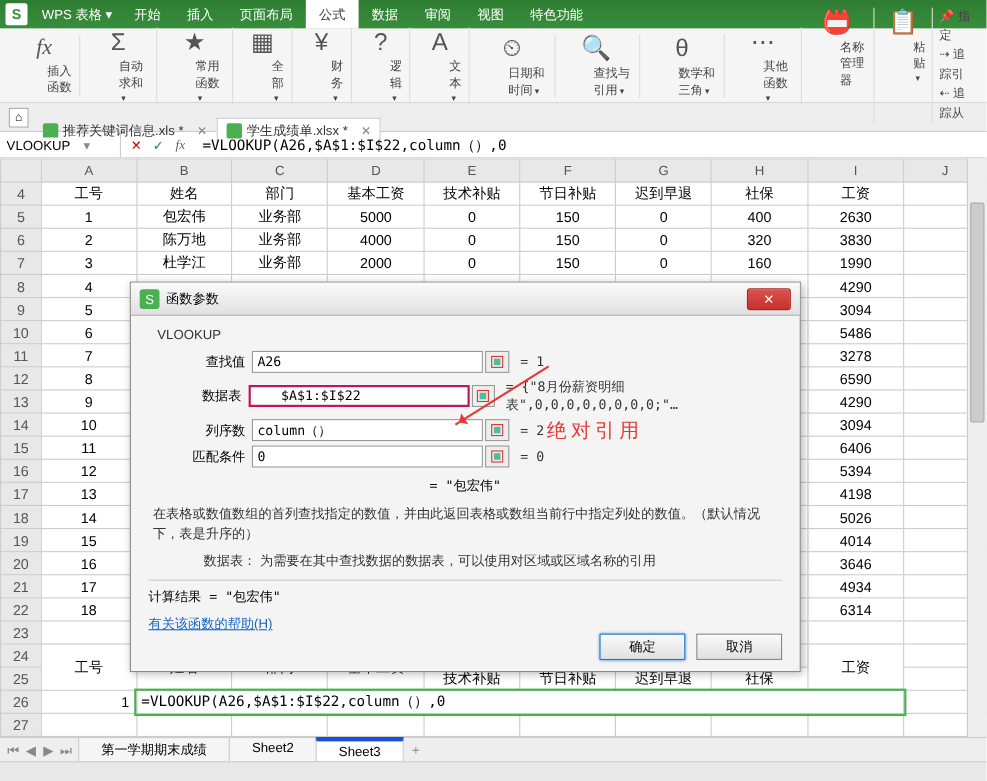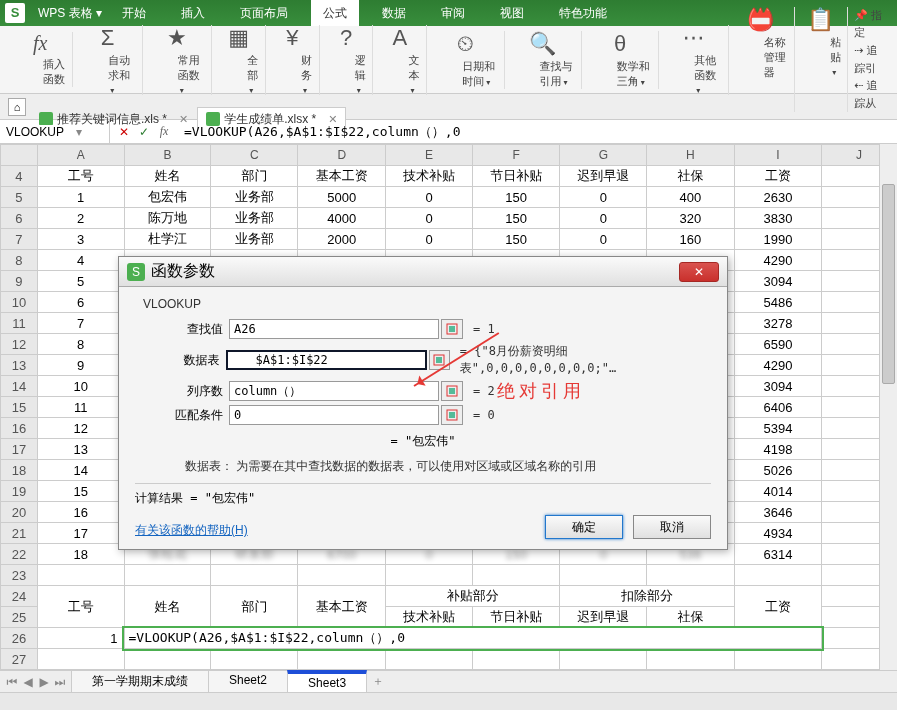--- a/index.html
+++ b/index.html
@@ -2,21 +2,21 @@
 <html><head>
 <meta charset="utf-8">
 <style>
 * { box-sizing: border-box; margin: 0; padding: 0; font-family: "Microsoft YaHei", SimSun, sans-serif; }
 body { background: #fff; width: 897px; height: 710px; overflow: hidden; position: relative; }
 
 
 .title-bar { background: linear-gradient(#2e7d32, #388e3c); height: 26px; display: flex; align-items: center; color: #fff; font-size: 12px; }
 .app-icon { width: 20px; height: 20px; background: #fff; color: #388e3c; font-weight: bold; text-align: center; line-height: 20px; margin: 0 5px; border-radius: 2px; font-size: 13px; }
 .title-text { padding: 0 8px; }
-.menu-tabs { display: flex; height: 26px; gap: 11px; }
+.menu-tabs { display: flex; height: 26px; }
 .menu-tab { padding: 0 12px; line-height: 26px; font-size: 12px; cursor: pointer; }
 .menu-tab.active { background: #fff; color: #333; }
 
 
 .ribbon { background: #f5f5f5; border-bottom: 1px solid #ccc; height: 68px; display: flex; align-items: center; padding: 2px 8px; }
 .ribbon-group { display: flex; flex-direction: column; align-items: center; padding: 0 6px; border-right: 1px solid #ddd; font-size: 11px; color: #444; }
 .ribbon-group .icon { font-size: 22px; color: #555; }
 .ribbon-group .icon.fx { font-style: italic; font-family: serif; font-size: 20px; }
 .ribbon-group .label { margin-top: 2px; font-size: 11px; margin-left: 29px; }
 .ribbon-group .drop::after { content: '▾'; font-size: 8px; margin-left: 2px; }
@@ -52,39 +52,39 @@
 .col-E { width: 90px; } .col-F { width: 90px; } .col-G { width: 90px; } .col-H { width: 90px; } .col-I { width: 90px; } .col-J { width: 78px; }
 .dashed-row td { border-top: 1px dashed #2e7d32 !important; border-bottom: 1px dashed #2e7d32 !important; }
 .blurred { color: transparent; text-shadow: 0 0 5px #999; }
 .formula-cell { text-align: left !important; font-family: monospace; padding-left: 4px; background: #fff; outline: 2px solid #4caf50; position: relative; z-index: 1; }
 .right-align { text-align: right !important; padding-right: 6px; }
 
 
 .dialog { position: absolute; left: 118px; top: 256px; width: 610px; background: #f4f4f4; border: 1px solid #888; box-shadow: 2px 2px 8px rgba(0,0,0,0.3); font-size: 12px; z-index: 10; }
 .dlg-title { background: linear-gradient(#fafafa,#e0e0e0); height: 30px; display: flex; align-items: center; padding: 0 8px; border-bottom: 1px solid #aaa; }
 .dlg-title .icon { width: 18px; height: 18px; background: #4caf50; border-radius: 3px; margin-right: 6px; color: #fff; text-align: center; font-size: 12px; line-height: 18px; }
-.dlg-title .t { flex: 1; font-size: 16px; }
+.dlg-title .t { flex: 1; font-size: 12px; }
 .dlg-close { background: linear-gradient(#d9534f,#c9302c); color: #fff; width: 40px; height: 20px; text-align: center; line-height: 18px; border-radius: 3px; border: 1px solid #a52824; font-size: 12px; }
 .dlg-body { padding: 10px 16px; }
 .dlg-fn { color: #333; margin-bottom: 8px; margin-left: 8px; }
 .dlg-row { display: flex; align-items: center; margin: 4px 0; }
 .dlg-row .lbl { width: 68px; text-align: right; margin-right: 6px; margin-left: 20px; }
 .dlg-row input { width: 210px; height: 20px; font-family: monospace; font-size: 12px; padding: 0 4px; border: 1px solid #999; }
-.dlg-row input.red-border { border: 2px solid #0f172a; padding-left: 28px; }
+.dlg-row input.red-border { border: 2px solid #be185d; padding-left: 28px; }
 .dlg-row .ref-btn { width: 22px; height: 20px; border: 1px solid #999; background: #eee; margin-left: 2px; display: flex; align-items: center; justify-content: center; }
 .dlg-row .eq { margin-left: 10px; font-family: monospace; font-size: 12px; color: #333; }
 .dlg-red { color: #e53935; font-size: 18px; position: absolute; left: 378px; top: 92px; letter-spacing: 4px; font-weight: normal; }
 .dlg-arrow { position: absolute; left: 295px; top: 98px; width: 100px; height: 2px; background: #e53935; transform: rotate(-32deg); transform-origin: left center; }
 .dlg-arrow::before { content: ''; position: absolute; left: -2px; top: -5px; border: 6px solid transparent; border-right-color: #e53935; }
 .dlg-result-eq { text-align: center; margin: 8px 0; font-family: monospace; }
 .dlg-desc { margin: 8px 0; line-height: 1.5; color: #333; padding: 0 4px; }
 .dlg-desc2 { margin: 8px 0 8px 50px; color: #333; }
 .dlg-hr { border-top: 1px solid #ccc; margin: 6px 0; }
 .dlg-calc { margin: 6px 0; font-family: monospace; }
-.dlg-bottom { display: flex; align-items: flex-end; margin-top: 8px; }
+.dlg-bottom { display: flex; align-items: flex-start; margin-top: 8px; flex-direction: column; }
 .dlg-link { color: #1565c0; text-decoration: underline; cursor: pointer; }
 .dlg-btns { margin-left: auto; display: flex; gap: 10px; }
 .dlg-btn { width: 78px; height: 24px; border: 1px solid #888; background: linear-gradient(#fafafa,#e0e0e0); font-size: 12px; }
 .dlg-btn.primary { border: 1px solid #2277cc; box-shadow: 0 0 3px #2277cc; }
 
 
 .sheet-bar { position: absolute; bottom: 18px; left: 0; right: 0; height: 22px; background: #eee; display: flex; align-items: center; font-size: 12px; border-top: 1px solid #ccc; }
 .sheet-nav { display: flex; padding: 0 4px; }
 .sheet-nav span { width: 16px; text-align: center; color: #888; cursor: pointer; }
 .sheet-tab { padding: 2px 20px; border: 1px solid #ccc; background: #f5f5f5; margin-left: -1px; cursor: pointer; }
@@ -573,20 +573,21 @@
               <rect x="1" y="1" width="10" height="10" fill="none" stroke="#d33" stroke-width="1"></rect>
               <rect x="3" y="3" width="6" height="6" fill="#5b9"></rect>
             </svg>
           </span>
           <span class="eq">= 0</span>
         </div>
       </div>
     <div class="dlg-red">绝对引用</div>
     <div class="dlg-arrow"></div>
     <div class="dlg-result-eq">= "包宏伟"</div>
+    <div class="dlg-desc">在表格或数值数组的首列查找指定的数值，并由此返回表格或数组当前行中指定列处的数值。（默认情况下，表是升序的）</div>
     <div class="dlg-desc2">数据表： 为需要在其中查找数据的数据表，可以使用对区域或区域名称的引用</div>
     <div class="dlg-hr"></div>
     <div class="dlg-calc">计算结果 = "包宏伟"</div>
     <div class="dlg-bottom">
       <span class="dlg-link">有关该函数的帮助(H)</span>
       <div class="dlg-btns">
         <button class="dlg-btn primary">确定</button>
         <button class="dlg-btn">取消</button>
       </div>
     </div>

